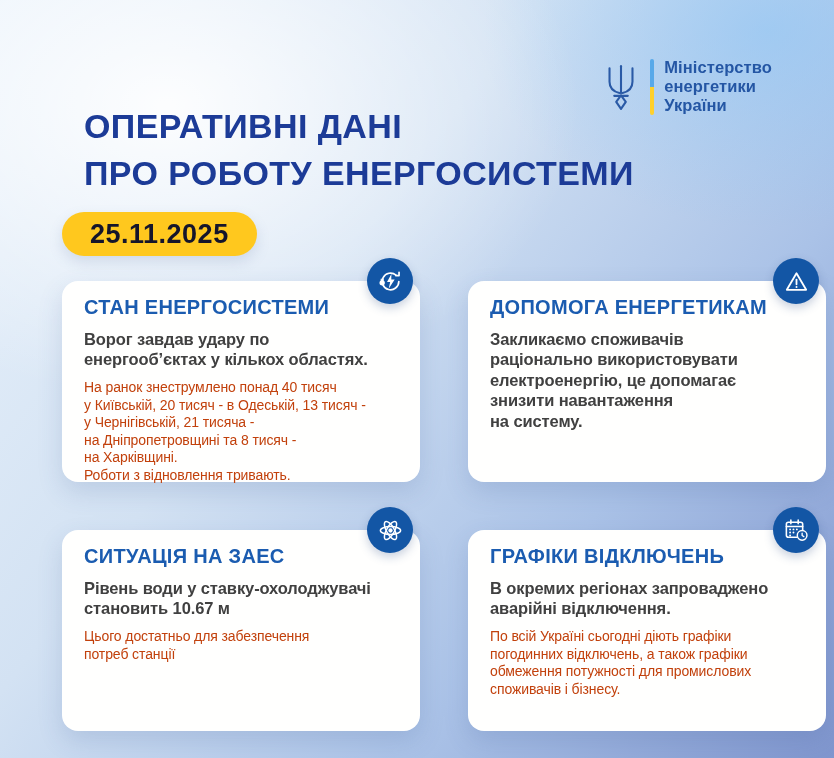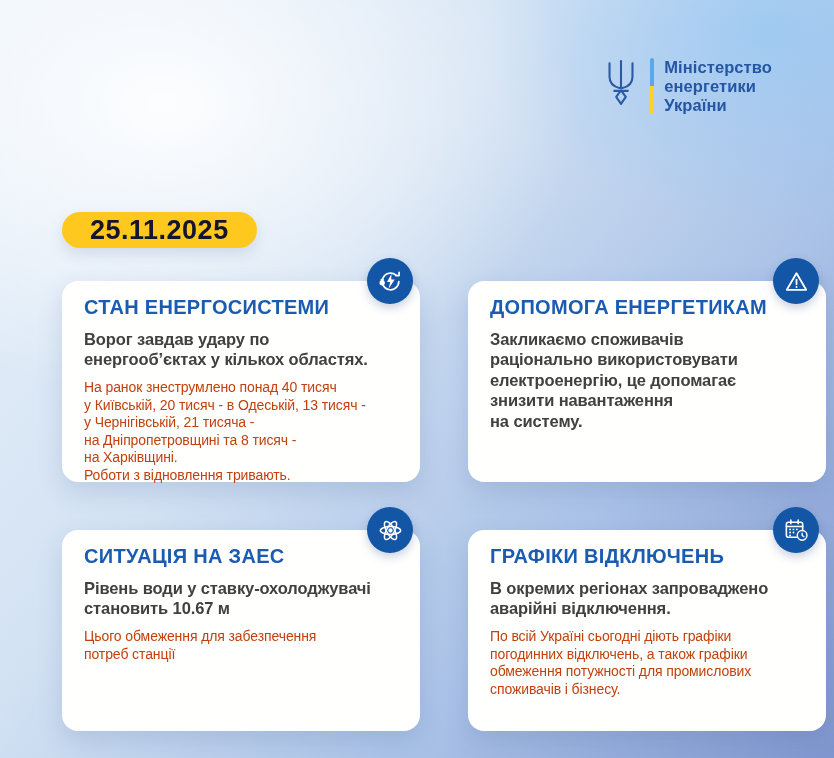--- a/index.html
+++ b/index.html
@@ -7,31 +7,31 @@
   .poster {
     position:relative; width:834px; height:758px; overflow:hidden;
     font-family:"Liberation Sans", sans-serif;
     background:
       radial-gradient(90% 70% at 20% 14%, rgba(255,255,255,0.92), rgba(255,255,255,0) 55%),
       radial-gradient(55% 42% at 92% 4%, rgba(142,198,245,0.60), rgba(142,198,245,0) 62%),
       linear-gradient(128deg, #e9f2fb 0%, #d3e2f3 38%, #aac2e7 70%, #8096ce 100%);
   }
 
   
-  .logo { position:absolute; top:58px; right:62px; display:flex; align-items:flex-start; gap:10px; }
+  .logo { position:absolute; top:58px; right:62px; display:flex; align-items:flex-end; gap:10px; }
   .logo-bar { width:4px; height:56px; display:flex; flex-direction:column; border-radius:2px; overflow:hidden; }
   .logo-bar .blue { flex:1; background:#58a9e9; }
   .logo-bar .yellow { flex:1; background:#ffd02c; }
   .ministry-name { font-size:16.5px; font-weight:bold; color:#2456a4; line-height:1.16; white-space:pre-line; letter-spacing:0.1px; }
 
   
   .main-title { position:absolute; left:84px; top:103px; font-size:34px; font-weight:bold; color:#1c3b97; line-height:1.38; letter-spacing:0.4px; }
 
   
-  .date-badge { position:absolute; left:62px; top:212px; height:36px; padding:0 28px;
+  .date-badge { position:absolute; left:62px; top:212px; height:44px; padding:0 28px;
     background:#ffc81e; border-radius:24px; display:inline-flex; align-items:center;
     font-size:27px; font-weight:bold; color:#15152b; letter-spacing:0.5px;
     box-shadow:0 6px 14px rgba(90,110,160,0.18); }
 
   
   .cards { position:absolute; left:62px; top:281px; width:733px;
     display:grid; grid-template-columns:358px 358px; grid-template-rows:201px 201px;
     column-gap:17px; row-gap:25px;gap:48px; }
   .card { position:relative; background:#fffffe; border-radius:16px;
     padding:15px 12px 10px 22px; box-shadow:0 10px 24px rgba(58,86,150,0.17); }
@@ -60,20 +60,24 @@
     </span>
     <span class="logo-bar">
         <span class="blue"></span>
         <span class="yellow"></span>
       </span>
     <span class="ministry-name">Міністерство
 енергетики
 України</span>
   </div>
 
+  <div class="main-title">
+    <div>ОПЕРАТИВНІ ДАНІ</div>
+    <div>ПРО РОБОТУ ЕНЕРГОСИСТЕМИ</div>
+  </div>
 
   <div class="date-badge">25.11.2025</div>
 
   <div class="cards">
 
     <div class="card">
       <div class="card-icon">
         <svg width="27" height="27" viewBox="0 0 24 24">
           <path d="M19.4 12a7.4 7.4 0 1 1 -2.5 -5.6" fill="none" stroke="#fff" stroke-width="1.5" stroke-linecap="round"></path>
           <path d="M19.6 3.8 v2.9 h-2.9" fill="none" stroke="#fff" stroke-width="1.5" stroke-linecap="round" stroke-linejoin="round"></path>
@@ -115,21 +119,21 @@
         <svg width="27" height="27" viewBox="0 0 24 24" fill="none" stroke="#fff" stroke-width="1.3">
           <circle cx="12" cy="12" r="1.9" fill="#fff" stroke="none"></circle>
           <ellipse cx="12" cy="12" rx="9" ry="3.5"></ellipse>
           <ellipse cx="12" cy="12" rx="9" ry="3.5" transform="rotate(60 12 12)"></ellipse>
           <ellipse cx="12" cy="12" rx="9" ry="3.5" transform="rotate(120 12 12)"></ellipse>
         </svg>
       </div>
       <div class="card-title">СИТУАЦІЯ НА ЗАЕС</div>
       <div class="card-lead">Рівень води у ставку-охолоджувачі
 становить 10.67 м</div>
-      <div class="card-body">Цього обмеження для забезпечення
+      <div class="card-body">Цього достатньо для забезпечення
 потреб станції</div>
     </div>
 
     <div class="card">
       <div class="card-icon">
         <svg width="27" height="27" viewBox="0 0 24 24">
           <rect x="3" y="4.6" width="14.5" height="13.4" rx="1.8" fill="none" stroke="#fff" stroke-width="1.4"></rect>
           <path d="M7 2.8 v3.2 M13.5 2.8 v3.2 M3 8.4 h14.5" stroke="#fff" stroke-width="1.4" stroke-linecap="round"></path>
           <circle cx="6.3" cy="11" r="0.85" fill="#fff"></circle>
             <circle cx="9.3" cy="11" r="0.85" fill="#fff"></circle>

